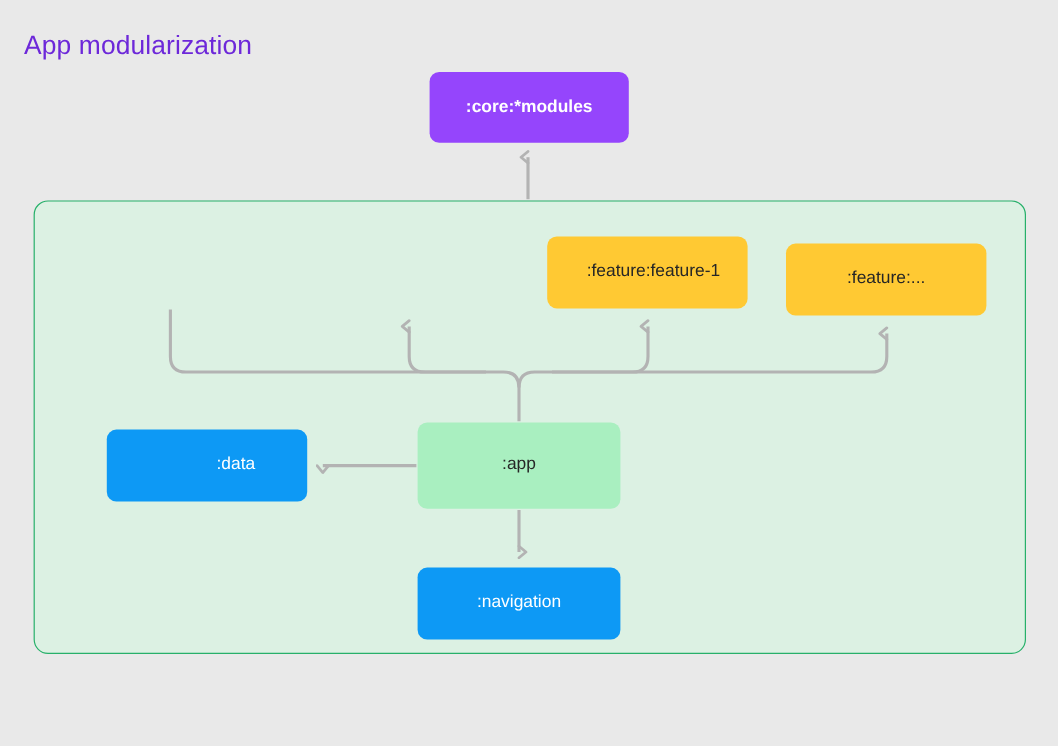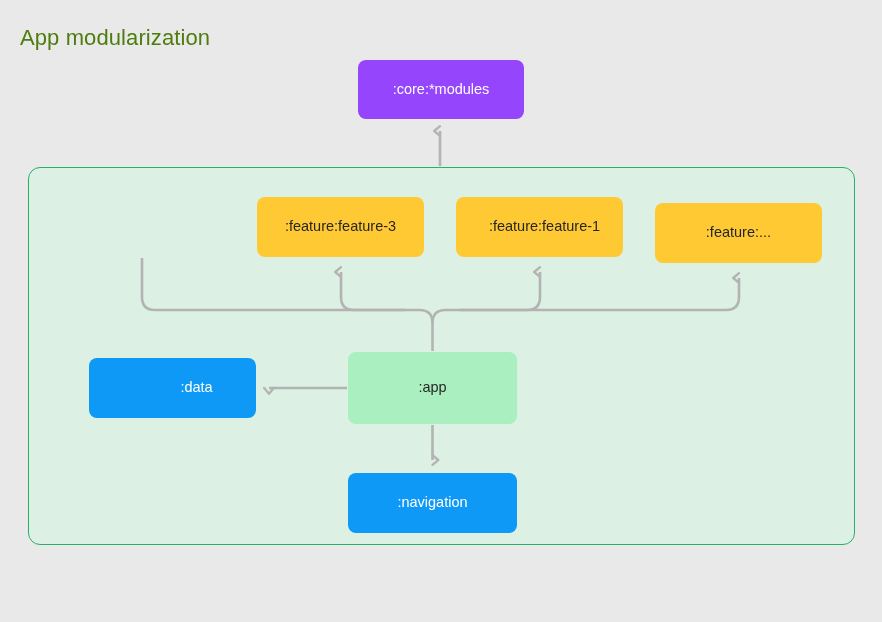--- a/index.html
+++ b/index.html
@@ -17,21 +17,21 @@
     position: relative;
     width: 882px;
     height: 622px;
   }
   #page-title {
     position: absolute;
     left: 20px;
     top: 24px;
     font-size: 22px;
     line-height: 28px;
-    color: #4d7c0f;
+    color: #6d28d9;
     letter-spacing: 0.1px;
     white-space: nowrap;
   }
   #edges-svg {
     position: absolute;
     left: 0;
     top: 0;
     width: 882px;
     height: 622px;
   }
@@ -51,20 +51,21 @@
     border-radius: 8px;
     font-size: 14.5px;
     line-height: 1.2;
     text-align: center;
     white-space: nowrap;
     user-select: none;
   }
   .node-core {
     background: #9545fc;
     color: #ffffff;
+    font-weight: bold;
   }
   .node-feature {
     background: #ffc933;
     color: #262626;
   }
   .node-app {
     background: #a9efc0;
     color: #262626;
   }
   .node-blue {
@@ -113,23 +114,20 @@
 
       <path d="M432.5,425 L432.5,460" marker-end="url(#arrowDown)"></path>
     </g>
   </svg>
 
   <div class="node node-core" style="left:358px; top:60px; width:166px; height:59px;">
     <span>:core:*modules</span>
   </div>
 
 
-  <div class="node node-feature" style="left:257px; top:197px; width:167px; height:60px;">
-    <span>:feature:feature-3</span>
-  </div>
 
   <div class="node node-feature" style="left:456px; top:197px; width:167px; height:60px;padding-left:10px;">
     <span>:feature:feature-1</span>
   </div>
 
   <div class="node node-feature" style="left:655px; top:203px; width:167px; height:60px;">
     <span>:feature:...</span>
   </div>
 
   <div class="node node-blue" style="left:89px; top:358px; width:167px; height:60px;padding-left:48px;">

